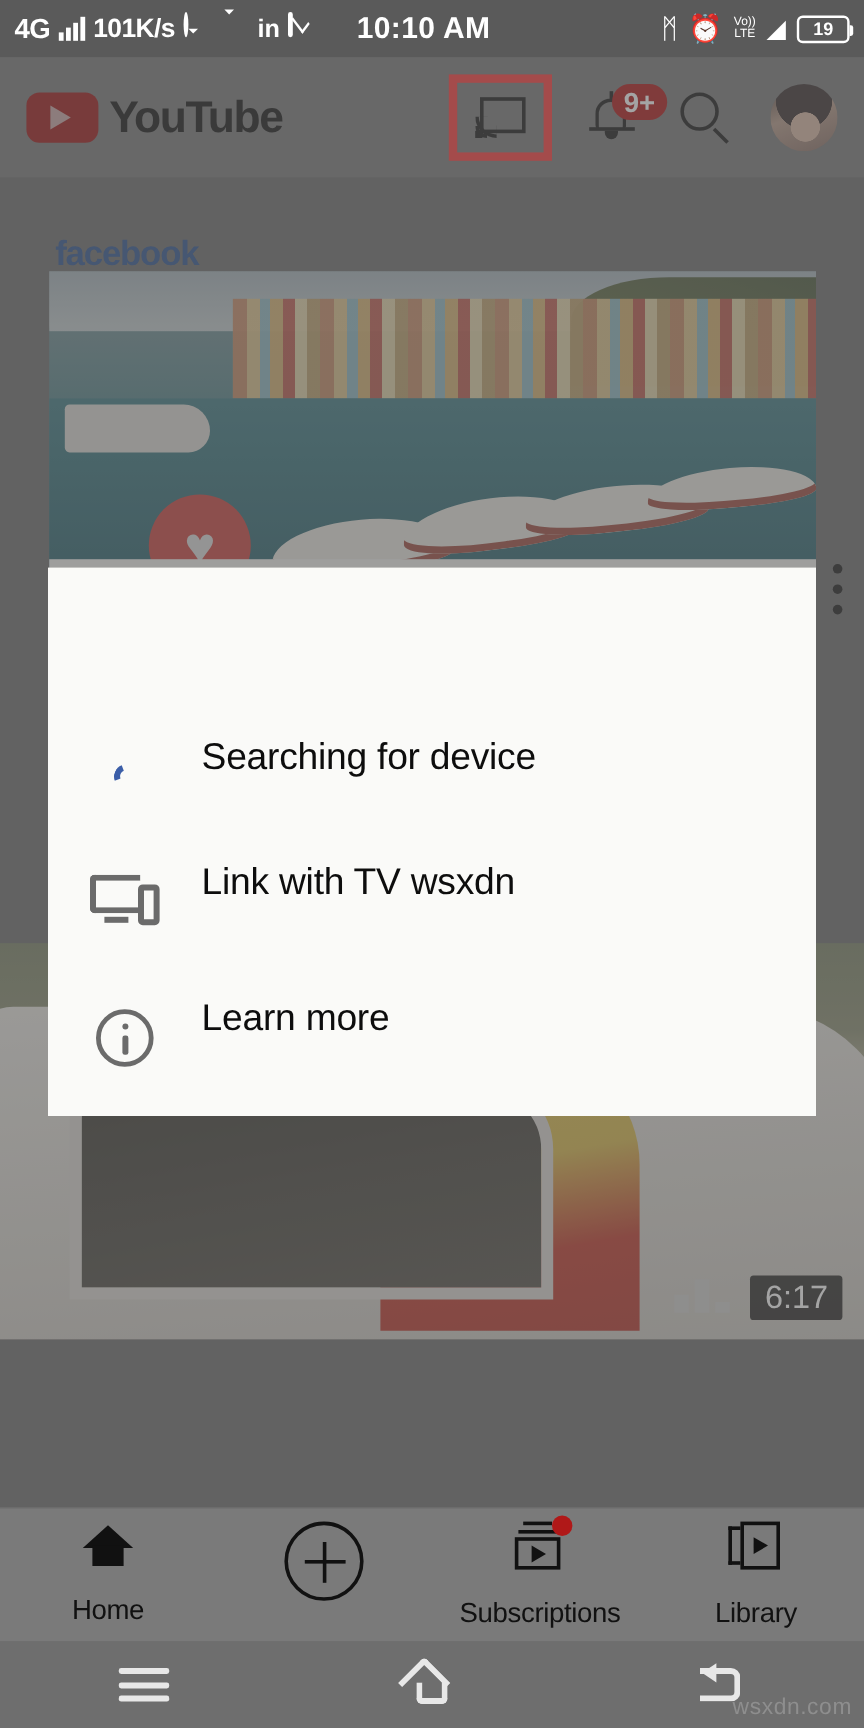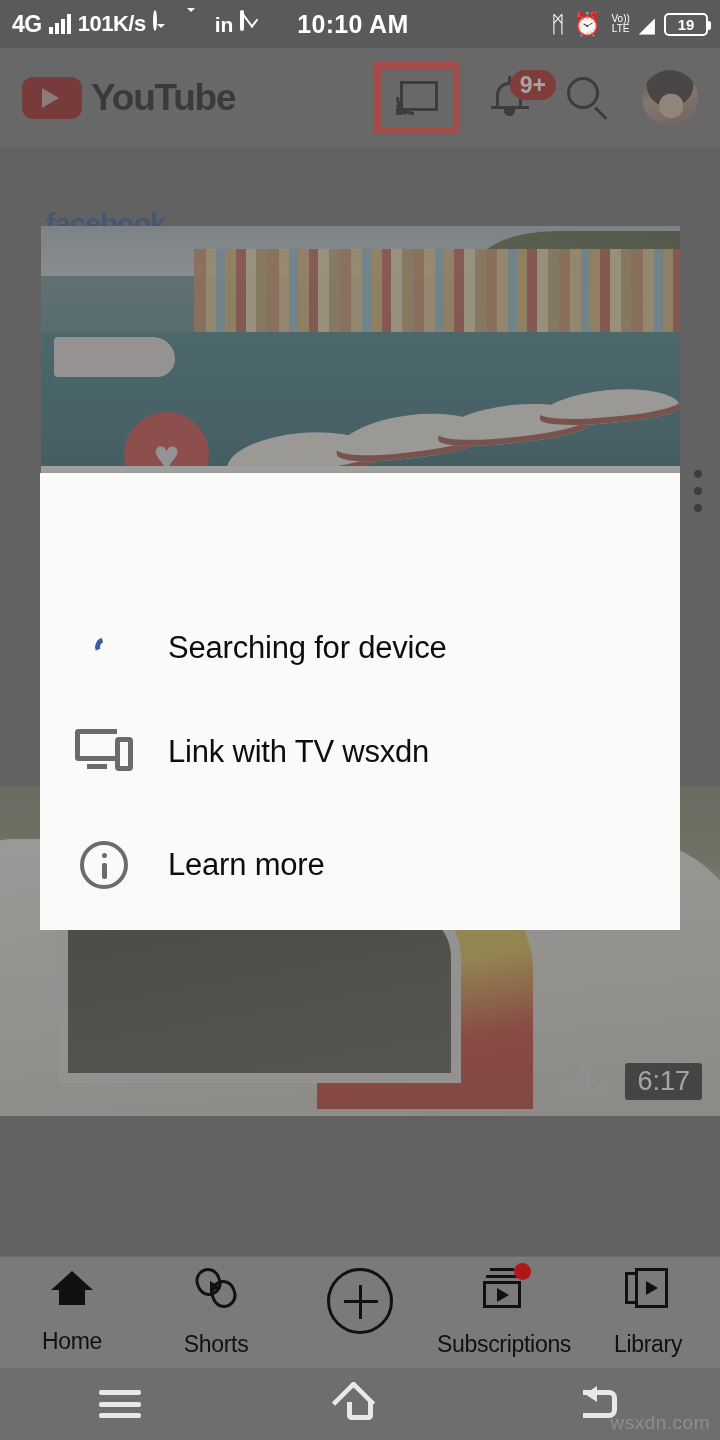--- a/index.html
+++ b/index.html
@@ -261,21 +261,21 @@
   
   .dialog{
     position:absolute;left:40px;top:473px;width:640px;height:457px;
     background:#fafaf8;
   }
   .dlg-title{
     position:absolute;left:46px;top:44px;font-size:39px;color:#0d0d0d;
     font-weight:400;letter-spacing:-.3px;
   }
   .dlg-item{
-    position:absolute;left:0;width:640px;height:70px;display:flex;align-items:center;
+    position:absolute;left:0;width:640px;height:70px;display:flex;
   }
   .dlg-item .ic{ width:128px;display:flex;align-items:center;justify-content:center;}
   .dlg-item .lb{ font-size:31px;color:#0d0d0d;letter-spacing:-.2px;}
   .it1{ top:140px; }
   .it2{ top:244px; }
   .it3{ top:357px; }
 
   .spinner{
     width:44px;height:44px;position:relative;
   }
@@ -445,21 +445,21 @@
       <span class="ring"></span>
         <span class="hnd"></span>
     </div>
     <div class="avatar"></div>
   </div>
 </div>
 
 <div class="content">
 
   <div class="fb-ad">
-    <div class="fb-word" style="top:60px">facebook</div>
+    <div class="fb-word" style="top:48px">facebook</div>
     <div class="fb-img">
       <div class="sky"></div>
         <div class="hill"></div>
         <div class="town"></div>
         <div class="water"></div>
       <div class="yacht"></div>
       <div class="boat b4"></div>
         <div class="boat b1"></div>
         <div class="boat b2"></div>
         <div class="boat b3"></div>
@@ -530,28 +530,20 @@
 
 <div class="btmnav">
   <div class="nav-item">
     <span class="nv-home">
         <span class="roof"></span>
         <span class="body"></span>
       </span>
     <span class="lbl">Home</span>
   </div>
   <div class="nav-item">
-    <span class="nv-shorts">
-        <span class="s1"></span>
-        <span class="s2"></span>
-        <span class="tri"></span>
-      </span>
-    <span class="lbl">Shorts</span>
-  </div>
-  <div class="nav-item">
     <span class="nv-plus"></span>
     <span class="lbl"></span>
   </div>
   <div class="nav-item">
     <span class="nv-subs">
       <span class="l1"></span>
         <span class="l2"></span>
         <span class="box"></span>
         <span class="tri"></span>
       <span class="dot"></span>

